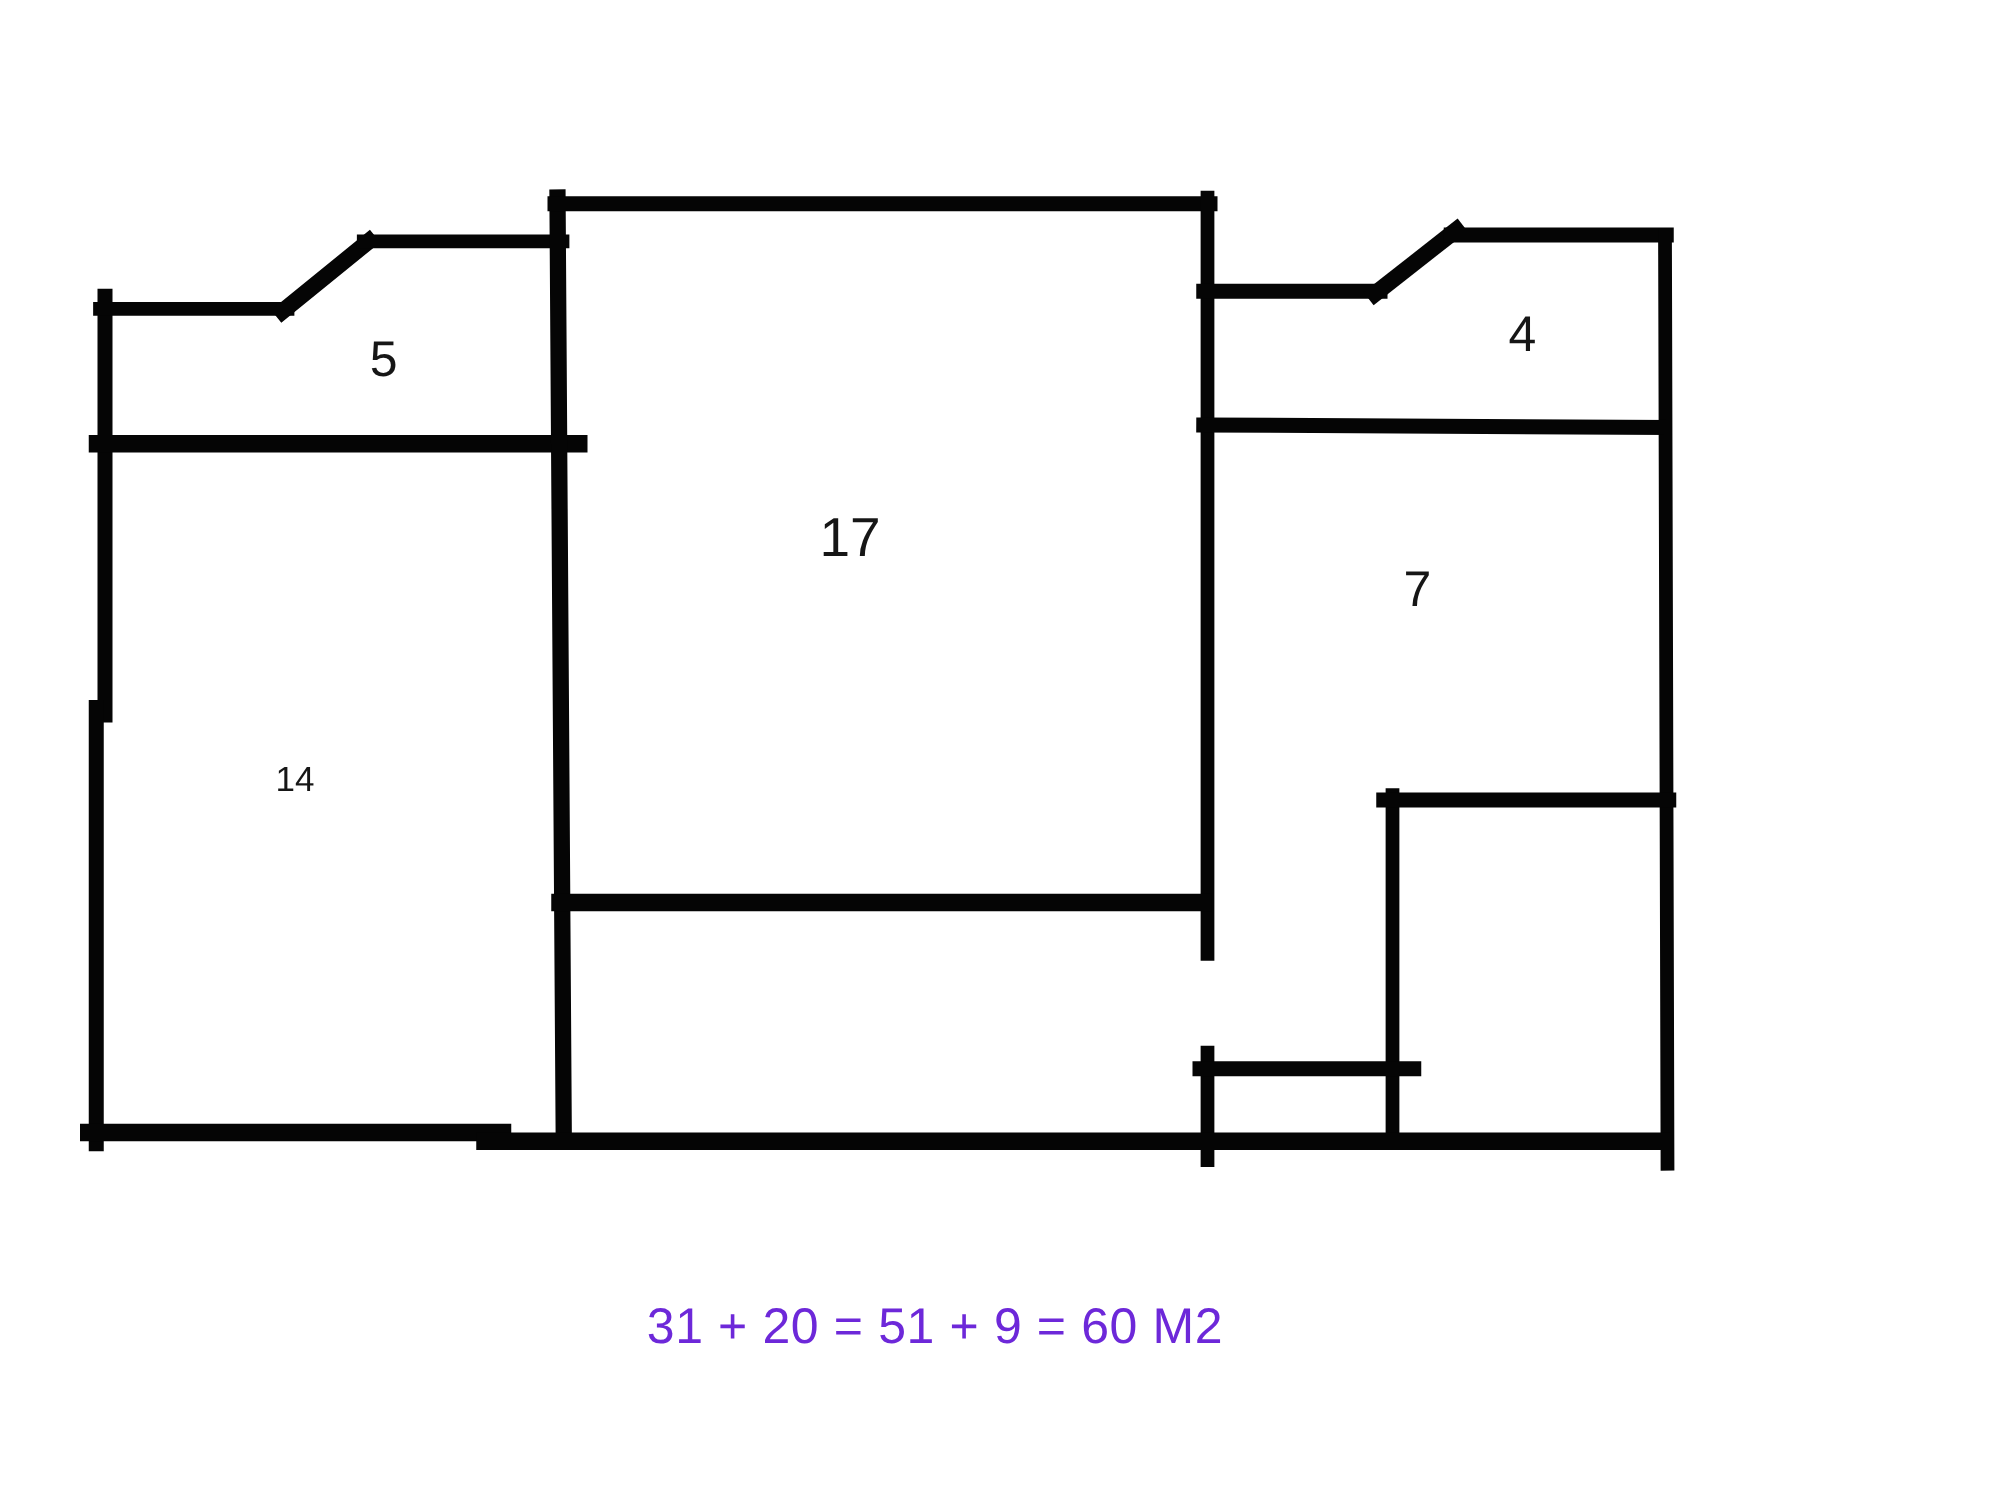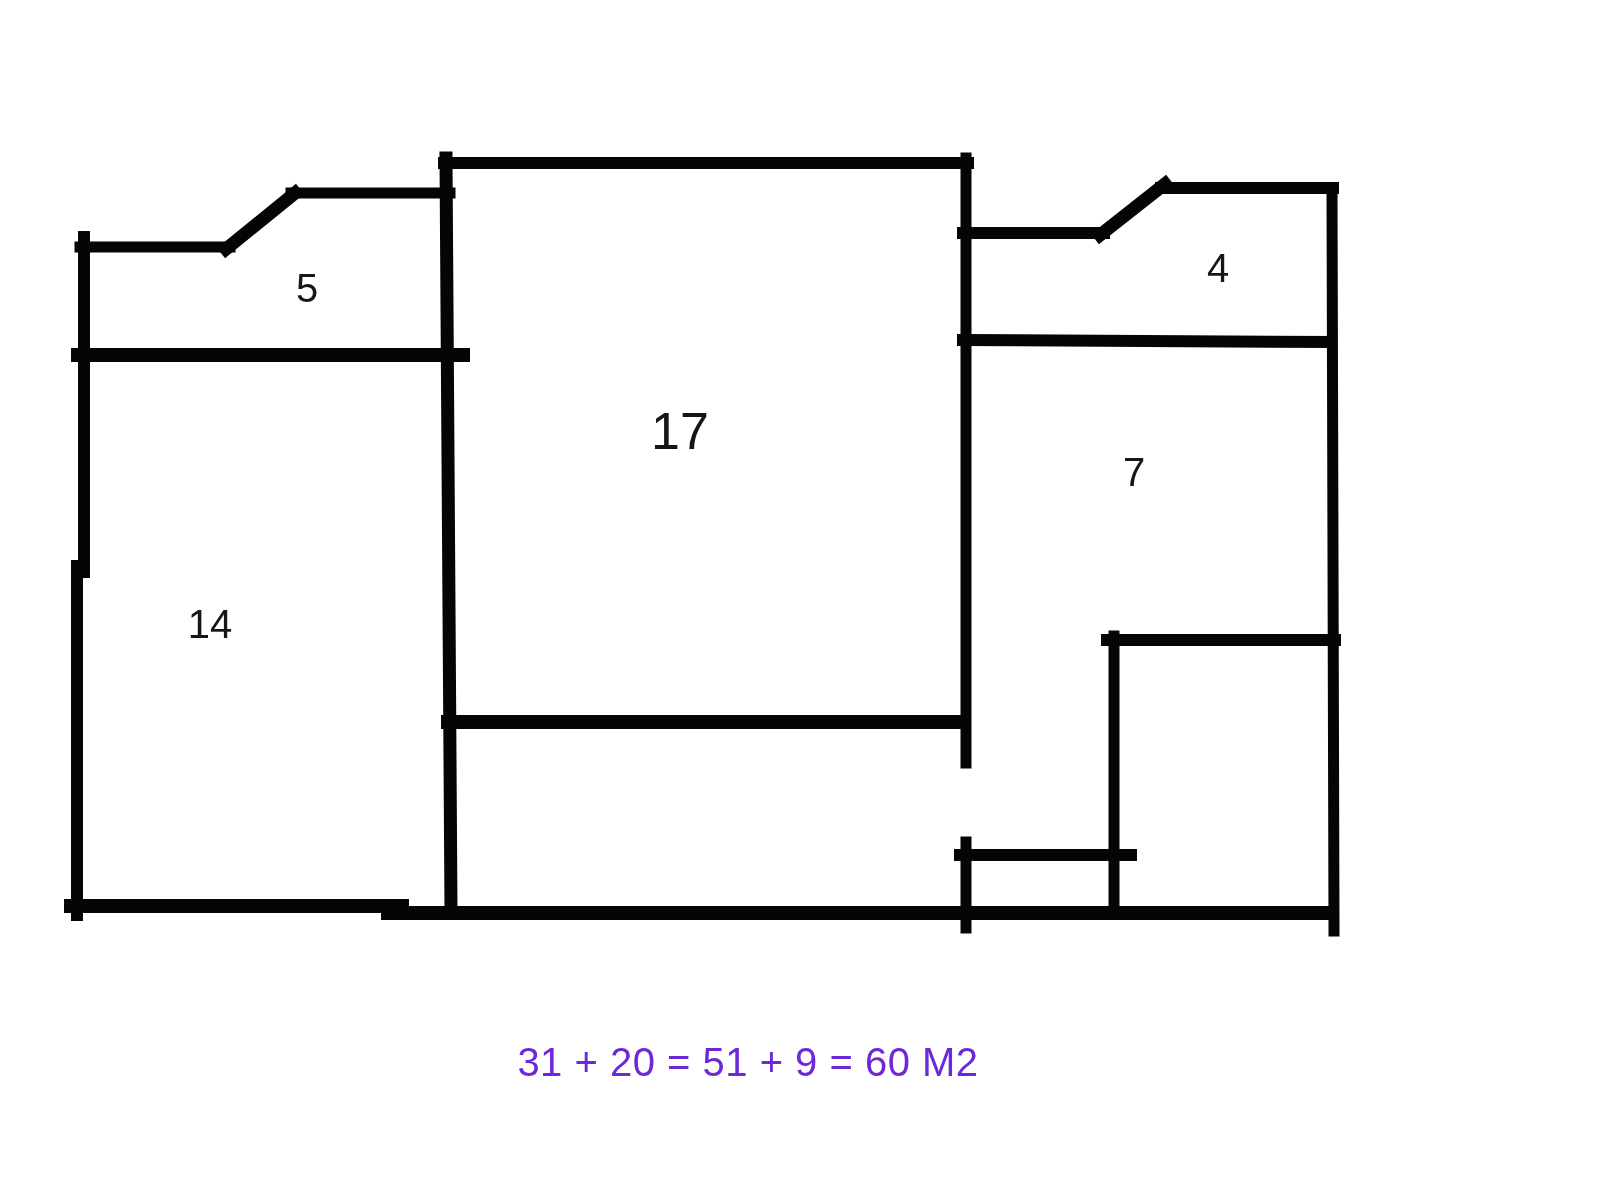--- a/index.html
+++ b/index.html
@@ -62,19 +62,19 @@
       <line x1="963" y1="340" x2="1331" y2="342" stroke="#050505" stroke-width="12" stroke-linecap="square"></line>
       <line x1="1114" y1="636" x2="1114" y2="913" stroke="#050505" stroke-width="11" stroke-linecap="square"></line>
       <line x1="1107" y1="640" x2="1335" y2="640" stroke="#050505" stroke-width="12" stroke-linecap="square"></line>
       <line x1="966" y1="842" x2="966" y2="928" stroke="#050505" stroke-width="11" stroke-linecap="square"></line>
       <line x1="960" y1="855" x2="1131" y2="855" stroke="#050505" stroke-width="12" stroke-linecap="square"></line>
       <line x1="71" y1="906" x2="402" y2="906" stroke="#050505" stroke-width="14" stroke-linecap="square"></line>
       <line x1="388" y1="913" x2="1329" y2="913" stroke="#050505" stroke-width="14" stroke-linecap="square"></line>
     </svg>
   <div id="room-labels">
       <span class="room-label" style="left: 307px; top: 288px; font-size: 40px; color: rgb(22, 22, 22);">5</span>
-      <span class="room-label" style="left: 680px; top: 431px; font-size: 52px; color: rgb(22, 22, 22);">17</span>
+      <span class="room-label" style="left: 680px; top: 431px; font-size: 44px; color: rgb(22, 22, 22);">17</span>
       <span class="room-label" style="left: 1218px; top: 268px; font-size: 40px; color: rgb(22, 22, 22);">4</span>
-      <span class="room-label" style="left: 210px; top: 624px; font-size: 40px; color: rgb(22, 22, 22);">14</span>
+      <span class="room-label" style="left: 236px; top: 624px; font-size: 28px; color: rgb(22, 22, 22);">14</span>
       <span class="room-label" style="left: 1134px; top: 472px; font-size: 40px; color: rgb(22, 22, 22);">7</span>
     </div>
   <div class="formula" id="formula" style="left: 748px; top: 1062px; font-size: 40px;">31 + 20 = 51 + 9 = 60 M2</div>
 </div>
 
 </body></html>

